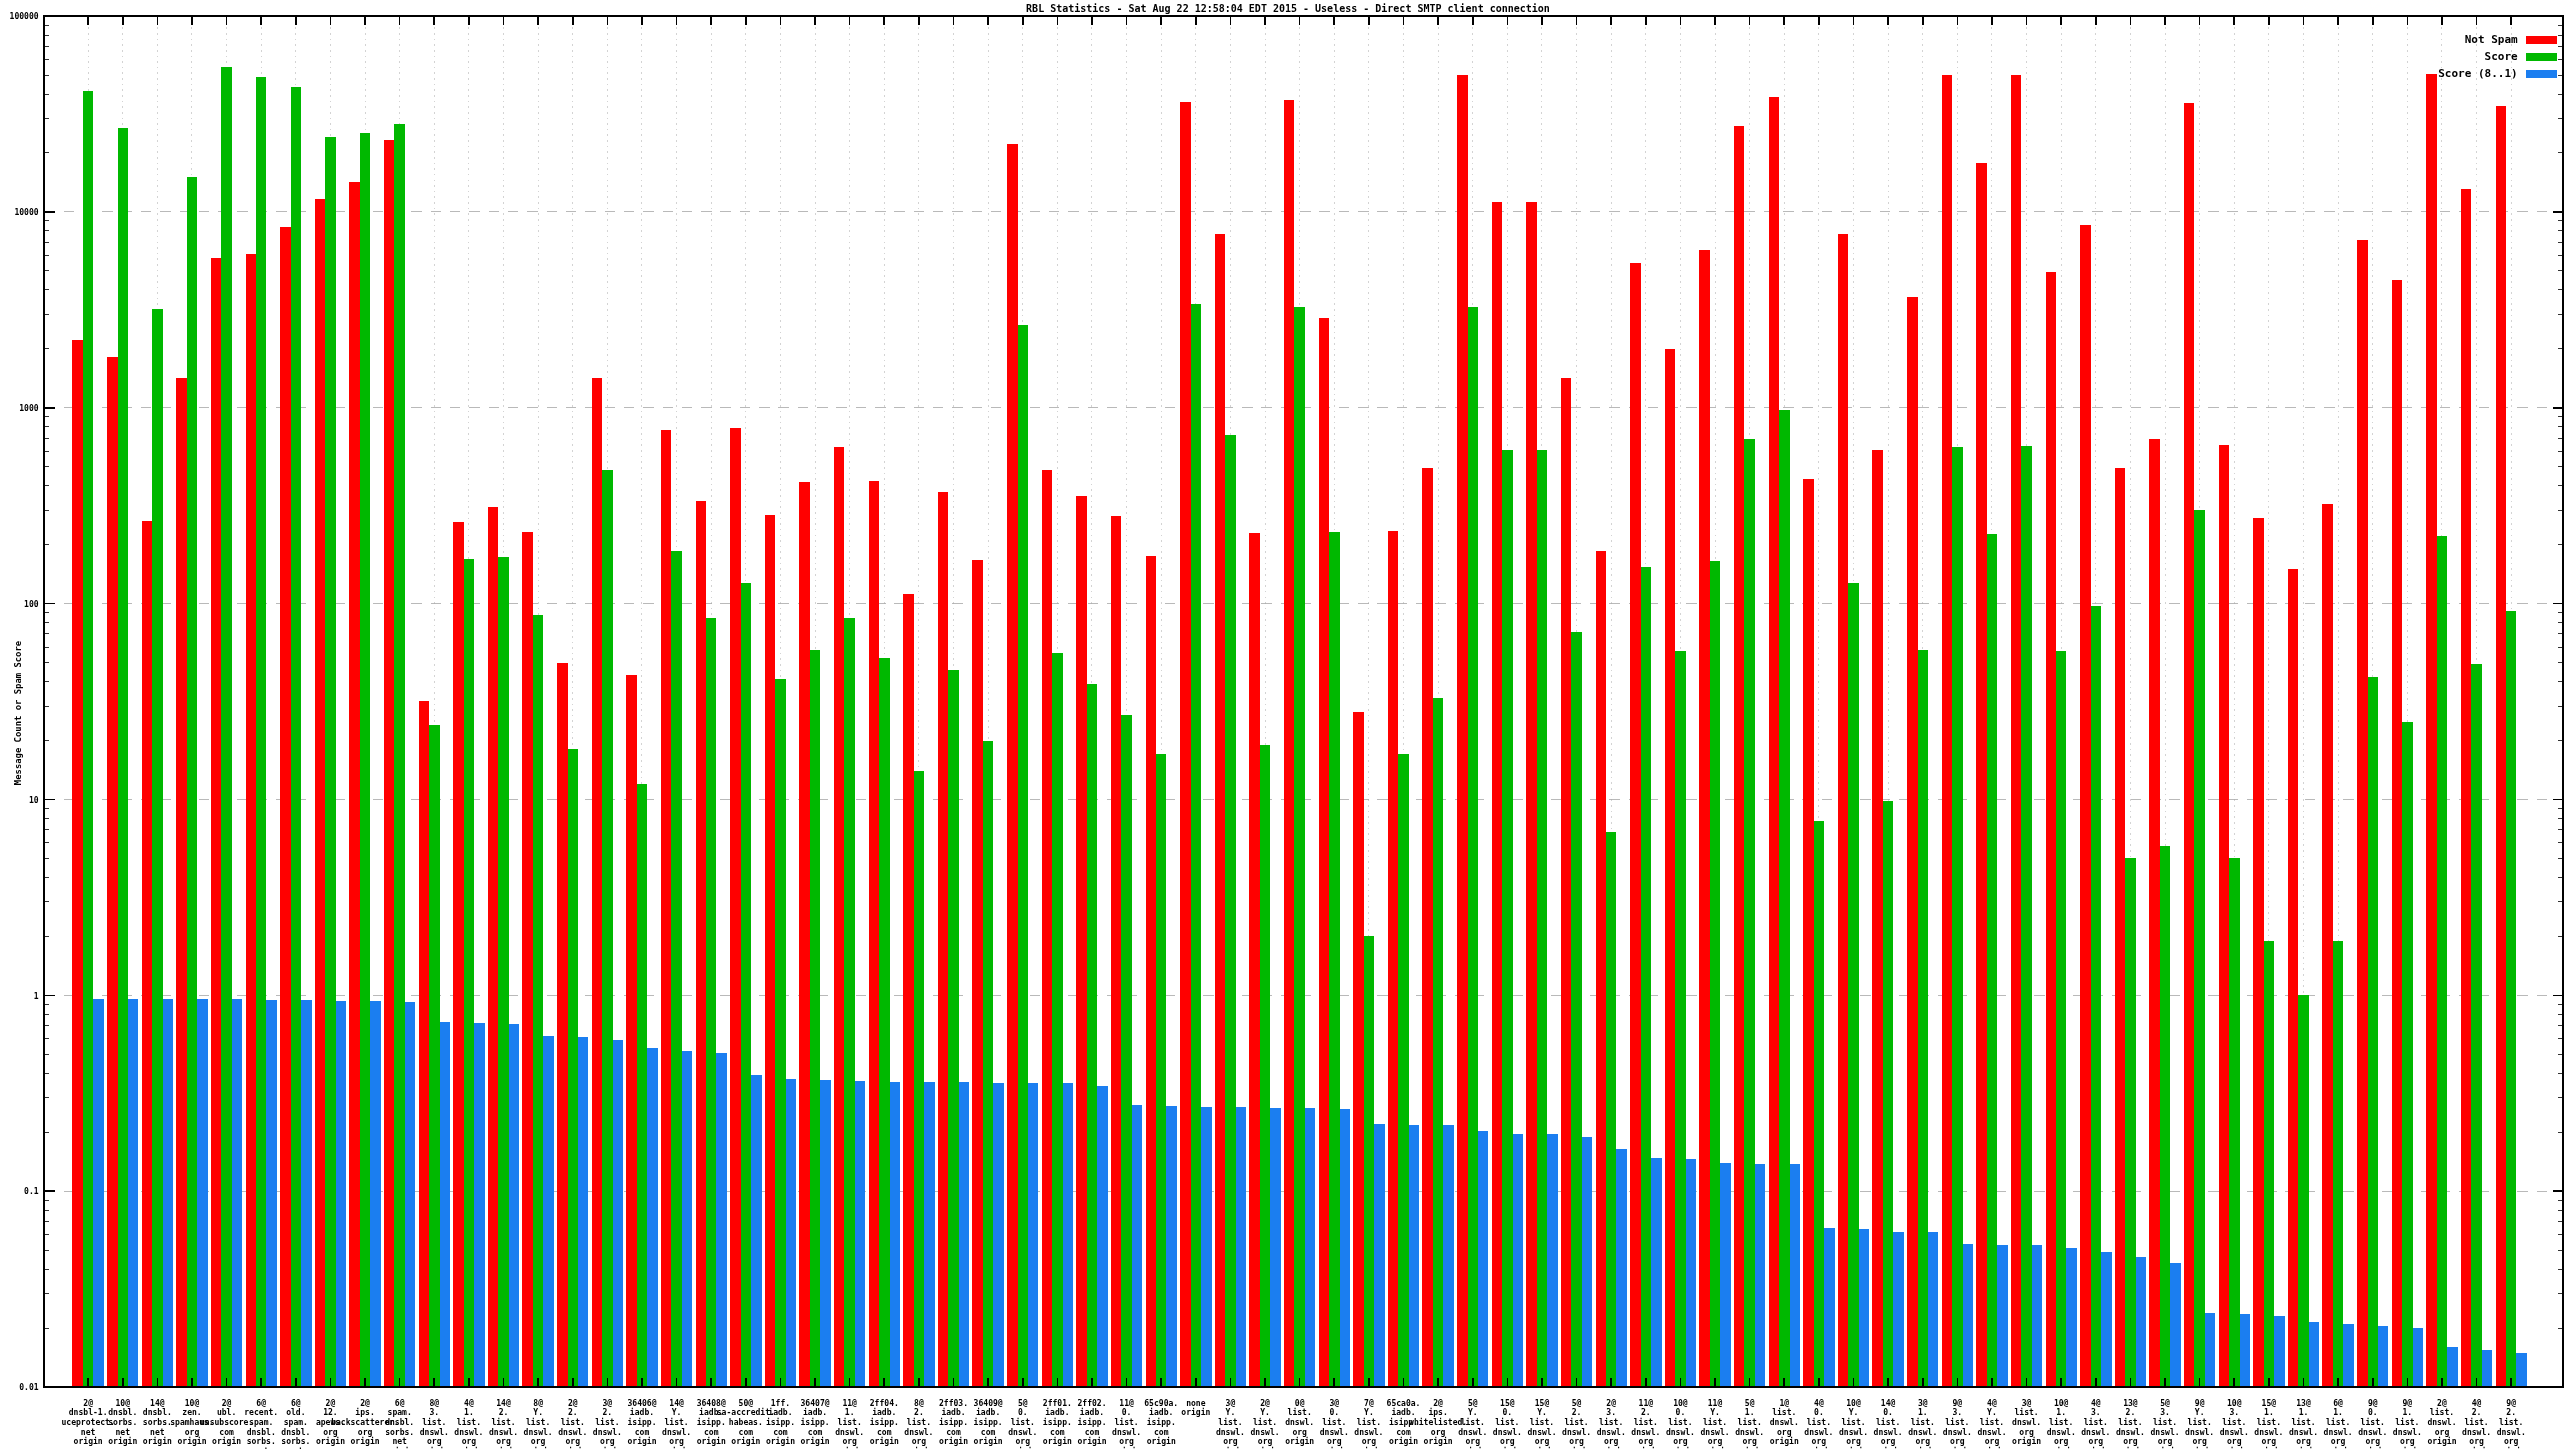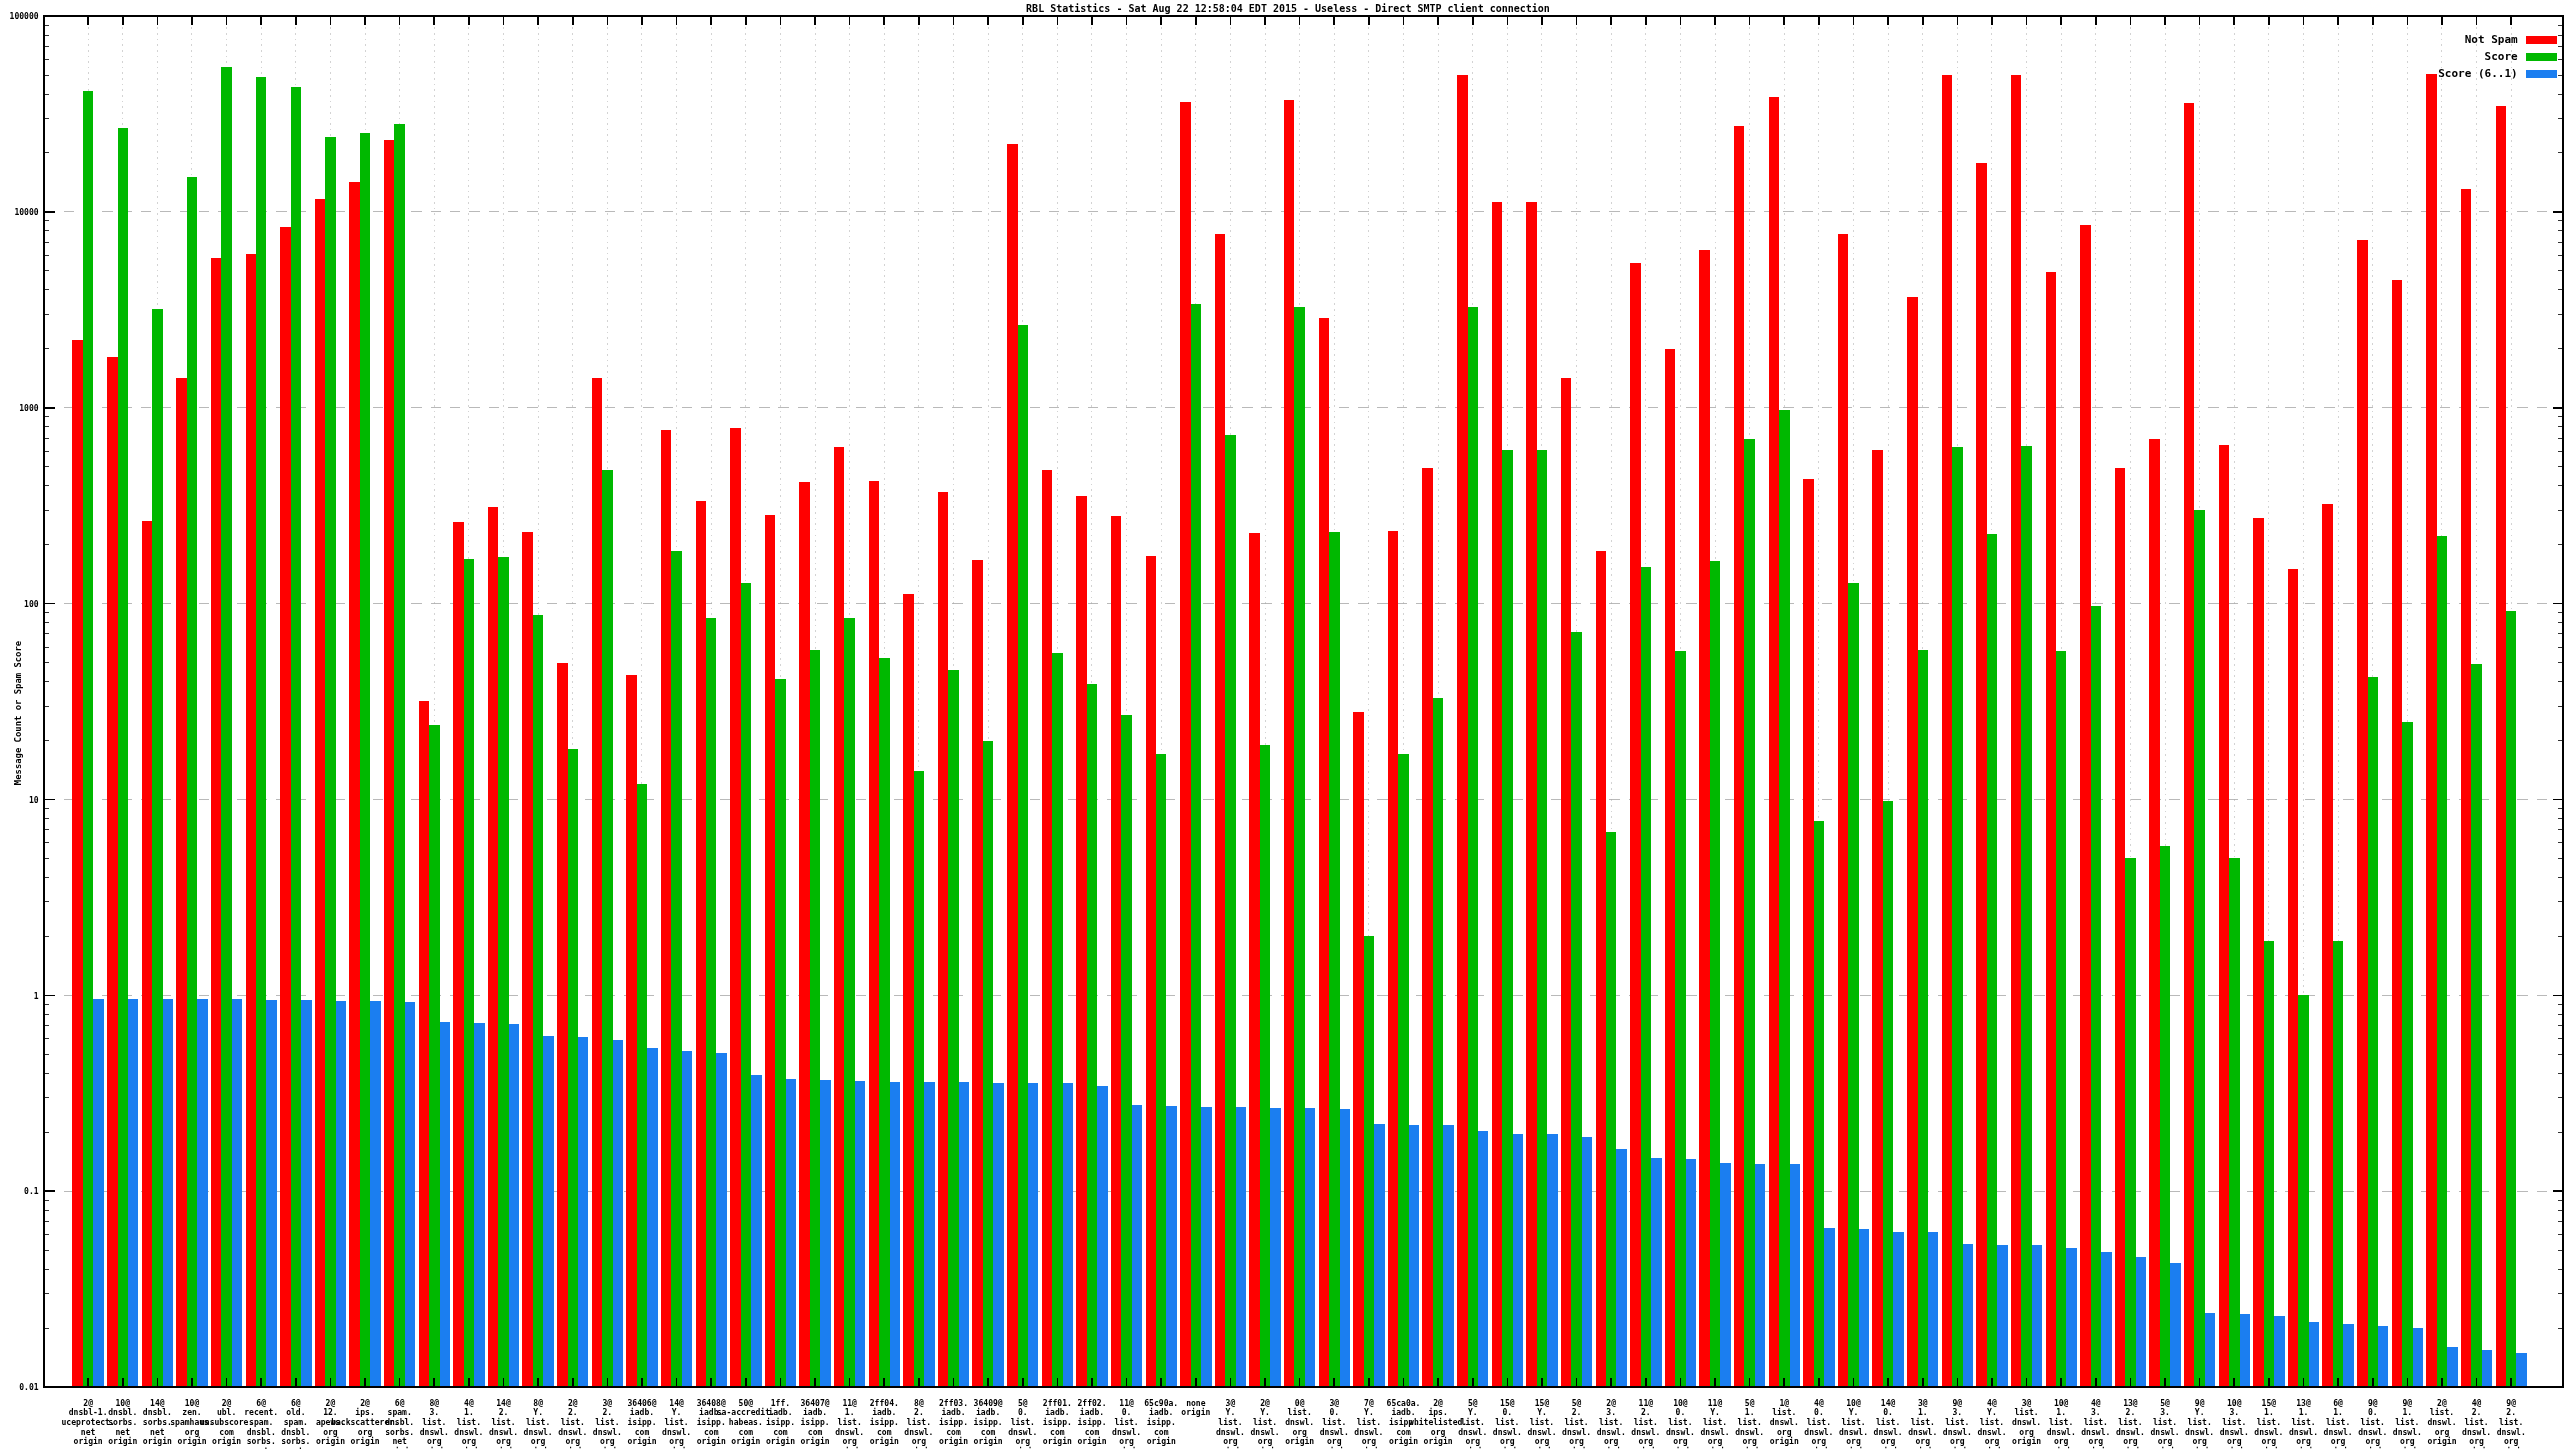--- a/index.html
+++ b/index.html
@@ -690,17 +690,17 @@
 <div id="legend">
   <div class="lrow">
     <span class="ltxt">Not Spam</span>
     <span class="lsw" style="background: rgb(255, 0, 0);"></span>
   </div>
   <div class="lrow">
     <span class="ltxt">Score</span>
     <span class="lsw" style="background: rgb(0, 184, 0);"></span>
   </div>
   <div class="lrow">
-    <span class="ltxt">Score (6..1)</span>
+    <span class="ltxt">Score (8..1)</span>
     <span class="lsw" style="background: rgb(27, 126, 240);"></span>
   </div>
 </div>
 
 
 </body></html>

